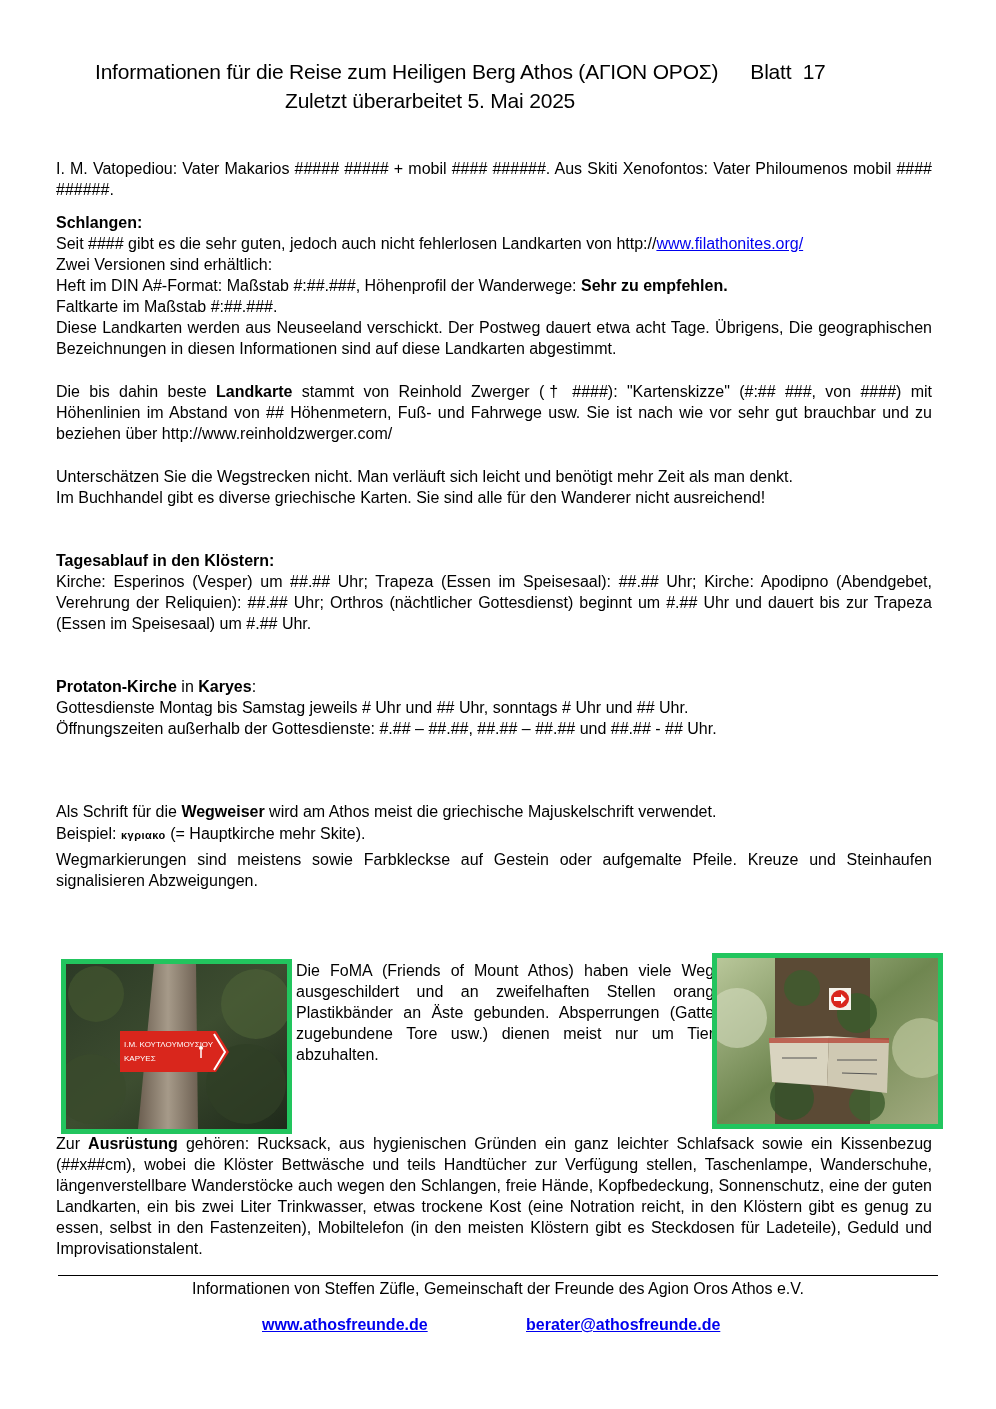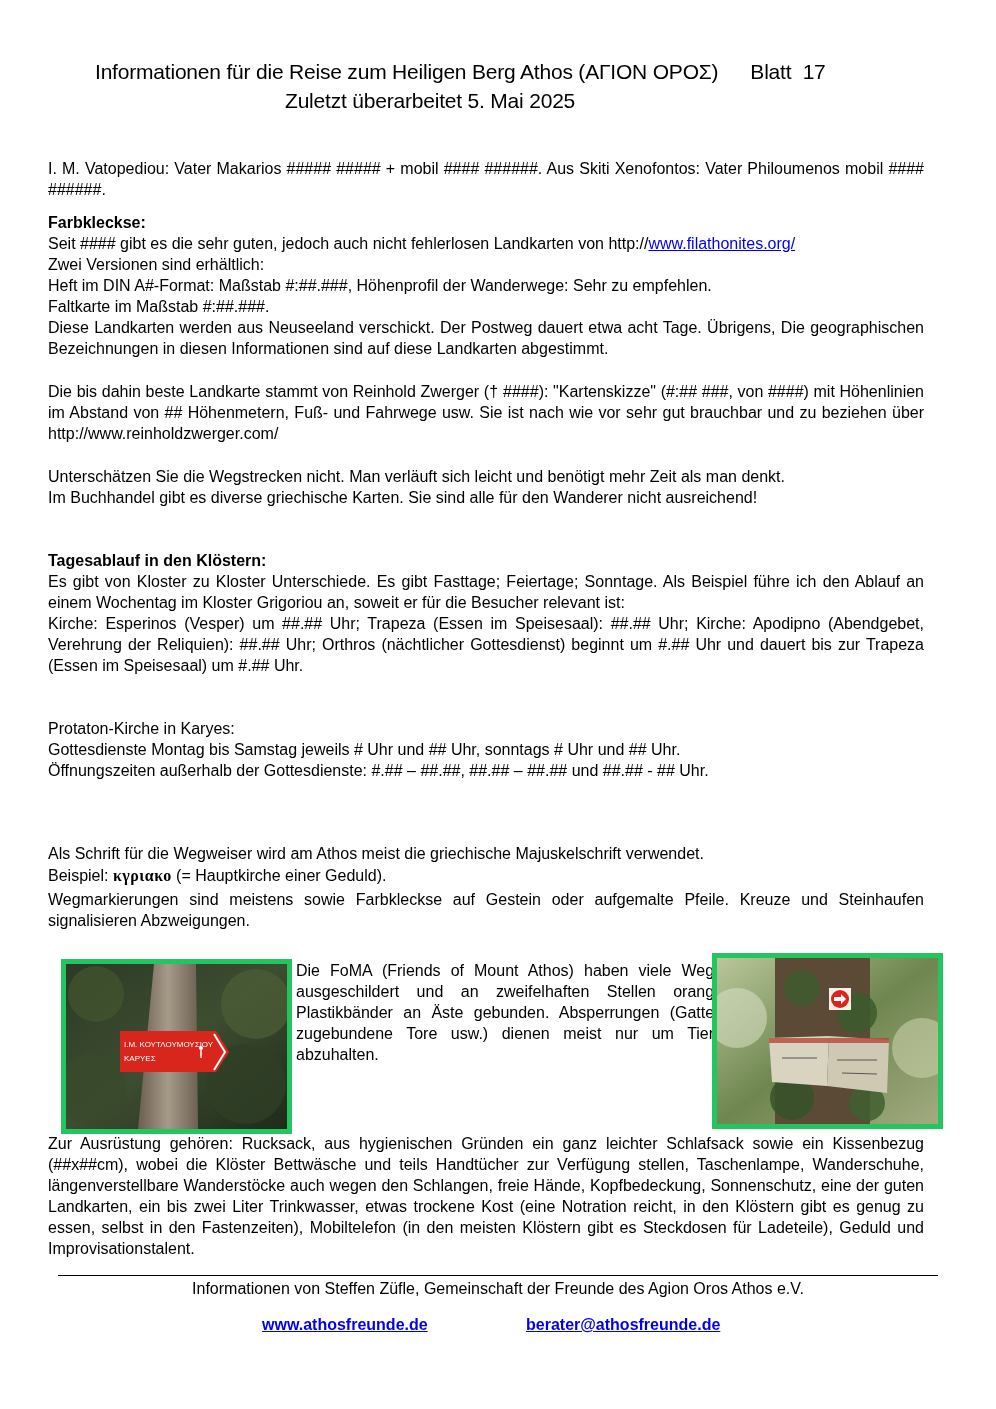--- a/index.html
+++ b/index.html
@@ -1,26 +1,26 @@
 <!DOCTYPE html>
 <html><head>
 <meta charset="utf-8">
 <style>
   html, body { margin: 0; padding: 0; background: #ffffff; }
   body { width: 996px; height: 1409px; position: relative; overflow: hidden;
          font-family: "Liberation Sans", sans-serif; color: #000; }
   .header-line1 { position: absolute; top: 60px; left: 95px; font-size: 21px; white-space: pre; letter-spacing: -0.2px; text-align: right; }
   .header-line2 { position: absolute; top: 89px; left: 285px; font-size: 21px; letter-spacing: -0.2px; }
-  .content { position: absolute; left: 48px; top: 158px; width: 876px; font-size: 16px; line-height: 21px; }
+  .content { position: absolute; left: 56px; top: 158px; width: 876px; font-size: 16px; line-height: 21px; }
   p { margin: 0; }
   .justify { text-align: justify; }
-  b { font-weight: normal; margin-top: 24px; }
+  b { font-weight: bold; margin-top: 24px; }
   a { color: #0000ee; text-decoration: underline; }
   .heading { font-weight: bold; }
-  .greek { font-family: Liberation Serif, serif; font-weight: bold; font-size: 16px; letter-spacing: 0.5px; }
+  .greek { font-family: Liberation Sans, sans-serif; font-weight: bold; font-size: 11px; letter-spacing: 0.5px; }
   .photo { position: absolute; border: 5px solid #22c55e; overflow: hidden; }
   .photo1 { left: 61px; top: 959px; width: 221px; height: 165px; }
   .photo2 { left: 712px; top: 953px; width: 221px; height: 166px; }
   .photo-text { position: absolute; left: 296px; top: 960px; width: 427px; font-size: 16px; line-height: 21px; text-align: justify; }
   .rule { position: absolute; left: 58px; top: 1275px; width: 880px; height: 1px; background: #000; }
   .footer { position: absolute; top: 1280px; left: 0; width: 996px; text-align: center; font-size: 16px; }
   .footer-links { position: absolute; top: 1316px; left: 0; width: 996px; font-size: 16px; }
   .footer-links a { position: absolute; font-weight: bold; }
   .gap-s { height: 12px; }
   .gap-m { height: 22px; }
@@ -31,51 +31,50 @@
 <body>
 
 <div class="header-line1"><span>Informationen für die Reise zum Heiligen Berg Athos (ΑΓΙΟΝ ΟΡΟΣ)</span><span style="display:inline-block;width:32px"></span><span>Blatt  17</span></div>
 <div class="header-line2">Zuletzt überarbeitet 5. Mai 2025</div>
 
 <div class="content">
   <p class="justify">I. M. Vatopediou: Vater Makarios ##### ##### + mobil #### ######. Aus Skiti Xenofontos: Vater Philoumenos mobil #### ######.</p>
   <div class="gap-s"></div>
 
   <section>
-    <p class="heading">Farbkleckse:</p>
+    <p class="heading">Schlangen:</p>
     <p><span>Seit #### gibt es die sehr guten, jedoch auch nicht fehlerlosen Landkarten von http://</span><a href="#">www.filathonites.org/</a></p>
     <p>Zwei Versionen sind erhältlich:</p>
     <p><span>Heft im DIN A#-Format: Maßstab #:##.###, Höhenprofil der Wanderwege: </span><b>Sehr zu empfehlen.</b></p>
     <p>Faltkarte im Maßstab #:##.###.</p>
     <p class="justify">Diese Landkarten werden aus Neuseeland verschickt. Der Postweg dauert etwa acht Tage. Übrigens, Die geographischen Bezeichnungen in diesen Informationen sind auf diese Landkarten abgestimmt.</p>
     <div class="gap-m"></div>
     <p class="justify"><span>Die bis dahin beste </span><b>Landkarte</b><span> stammt von Reinhold Zwerger († ####): "Kartenskizze" (#:## ###, von ####) mit Höhenlinien im Abstand von ## Höhenmetern, Fuß- und Fahrwege usw. Sie ist nach wie vor sehr gut brauchbar und zu beziehen über http://www.reinholdzwerger.com/</span></p>
     <div class="gap-m"></div>
     <p>Unterschätzen Sie die Wegstrecken nicht. Man verläuft sich leicht und benötigt mehr Zeit als man denkt.</p>
     <p>Im Buchhandel gibt es diverse griechische Karten. Sie sind alle für den Wanderer nicht ausreichend!</p>
   </section>
   <div class="gap-l"></div>
 
   <section>
     <p class="heading">Tagesablauf in den Klöstern:</p>
-    <p class="justify">Es gibt von Kloster zu Kloster Unterschiede. Es gibt Fasttage; Feiertage; Sonntage. Als Beispiel führe ich den Ablauf an einem Wochentag im Kloster Grigoriou an, soweit er für die Besucher relevant ist:</p>
     <p class="justify">Kirche: Esperinos (Vesper) um ##.## Uhr; Trapeza (Essen im Speisesaal): ##.## Uhr; Kirche: Apodipno (Abendgebet, Verehrung der Reliquien): ##.## Uhr; Orthros (nächtlicher Gottesdienst) beginnt um #.## Uhr und dauert bis zur Trapeza (Essen im Speisesaal) um #.## Uhr.</p>
   </section>
   <div class="gap-l"></div>
 
   <section>
     <p><b>Protaton-Kirche</b><span> in </span><b>Karyes</b><span>:</span></p>
     <p>Gottesdienste Montag bis Samstag jeweils # Uhr und ## Uhr, sonntags # Uhr und ## Uhr.</p>
     <p>Öffnungszeiten außerhalb der Gottesdienste: #.## – ##.##, ##.## – ##.## und ##.## - ## Uhr.</p>
   </section>
   <div class="gap-xl"></div>
 
   <section>
     <p><span>Als Schrift für die </span><b>Wegweiser</b><span> wird am Athos meist die griechische Majuskelschrift verwendet.</span></p>
-    <p style="margin-top:1px"><span>Beispiel:  </span><span class="greek">κγριακο</span><span> (= Hauptkirche einer Geduld).</span></p>
+    <p style="margin-top:1px"><span>Beispiel:  </span><span class="greek">κγριακο</span><span> (= Hauptkirche mehr Skite).</span></p>
     <p class="justify" style="margin-top:3px">Wegmarkierungen sind meistens sowie Farbkleckse auf Gestein oder aufgemalte Pfeile. Kreuze und Steinhaufen signalisieren Abzweigungen.</p>
   </section>
 </div>
 
 <div class="photo photo1">
   <svg width="221" height="165" viewBox="0 0 221 165">
     <defs>
       <linearGradient id="bg1" x1="0" y1="0" x2="1" y2="1">
         <stop offset="0" stop-color="#2c3a26"></stop>
           <stop offset="0.5" stop-color="#3d4d30"></stop>

